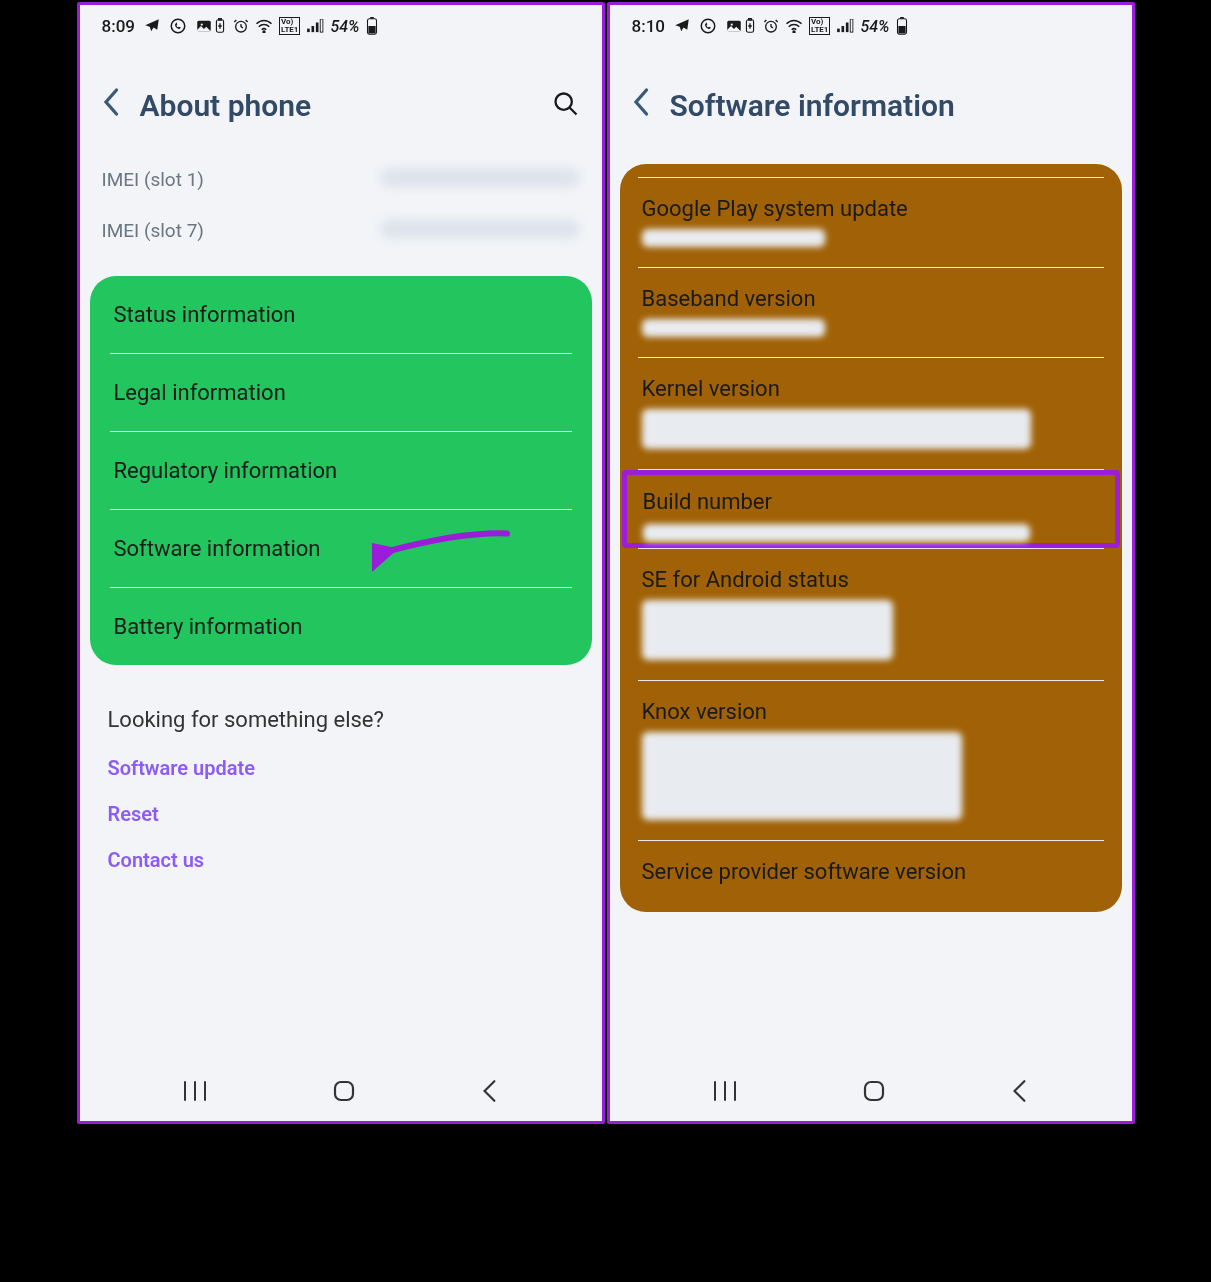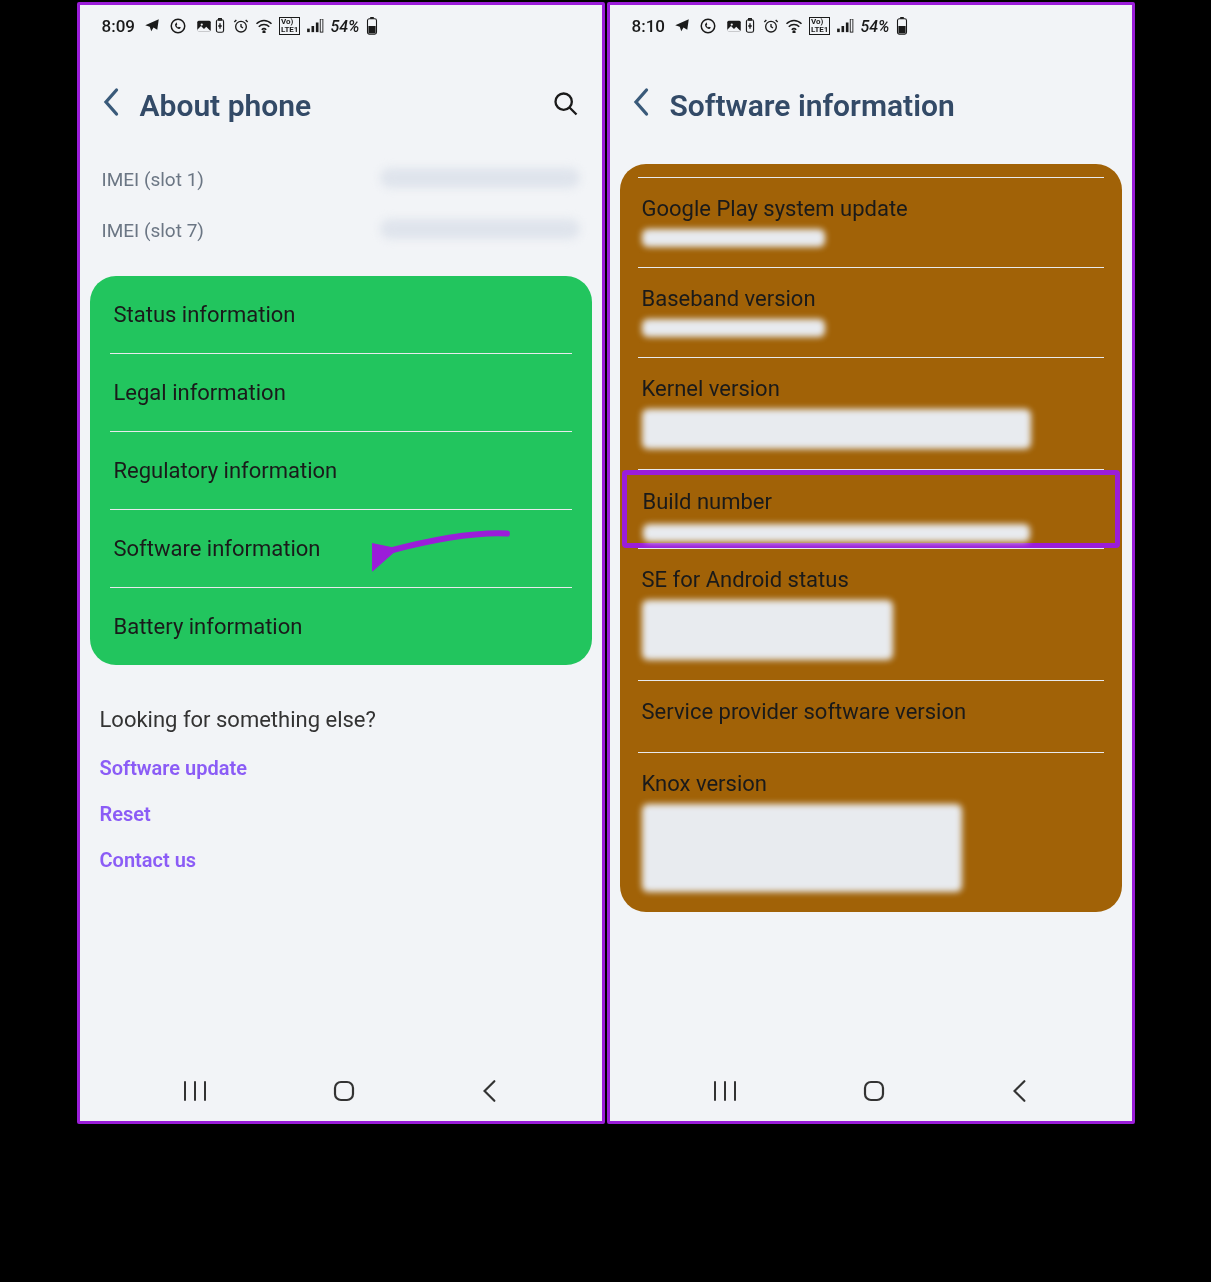--- a/index.html
+++ b/index.html
@@ -127,21 +127,21 @@
     .highlight-box .list-item-title { margin-bottom: 10px; }
     .arrow-annotate {
       position: absolute;
       right: 60px;
       top: 50%;
       transform: translateY(-50%);
       color: #9b1dd9;
       pointer-events: none;
     }
     .footer-section {
-      padding: 22px 20px;
+      padding: 22px 28px;
     }
     .footer-heading {
       font-size: 22px;
       color: #333;
       margin-bottom: 24px;
     }
     .footer-link {
       display: block;
       font-size: 20px;
       font-weight: 600;
@@ -391,25 +391,25 @@
         <div class="highlight-box">
           <div class="list-item-title">Build number</div>
           <div class="list-item-blur w85"></div>
         </div>
       </div>
       <div class="list-item-sw">
         <div class="list-item-title">SE for Android status</div>
         <div class="list-item-blur" style="height:60px;width:55%;"></div>
       </div>
       <div class="list-item-sw">
-        <div class="list-item-title">Service provider software version</div>
-      </div>
-      <div class="list-item-sw">
         <div class="list-item-title">Knox version</div>
         <div class="list-item-blur vtall"></div>
+      </div>
+      <div class="list-item-sw">
+        <div class="list-item-title">Service provider software version</div>
       </div>
     </div>
   </div>
 
   <div class="navbar">
     <span class="nav-btn"><svg width="26" height="22" viewBox="0 0 26 22" stroke="#333" stroke-width="2" stroke-linecap="round">
           <path d="M3 2v18M13 2v18M23 2v18"></path>
         </svg></span>
     <span class="nav-btn"><svg width="24" height="24" viewBox="0 0 24 24" fill="none" stroke="#333" stroke-width="2.2">
           <rect x="3" y="3" width="18" height="18" rx="6"></rect>

